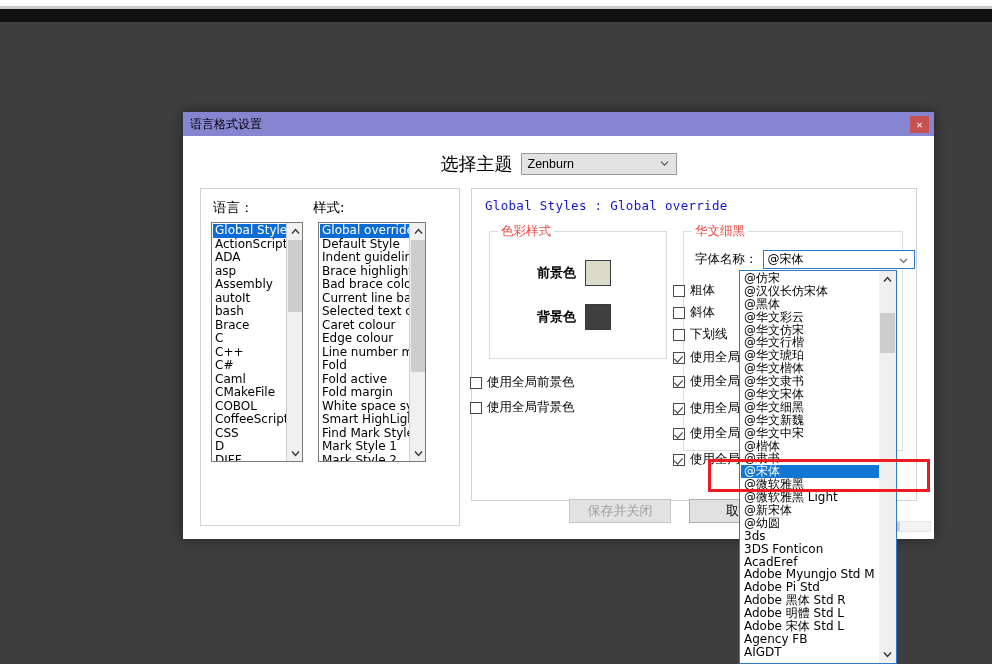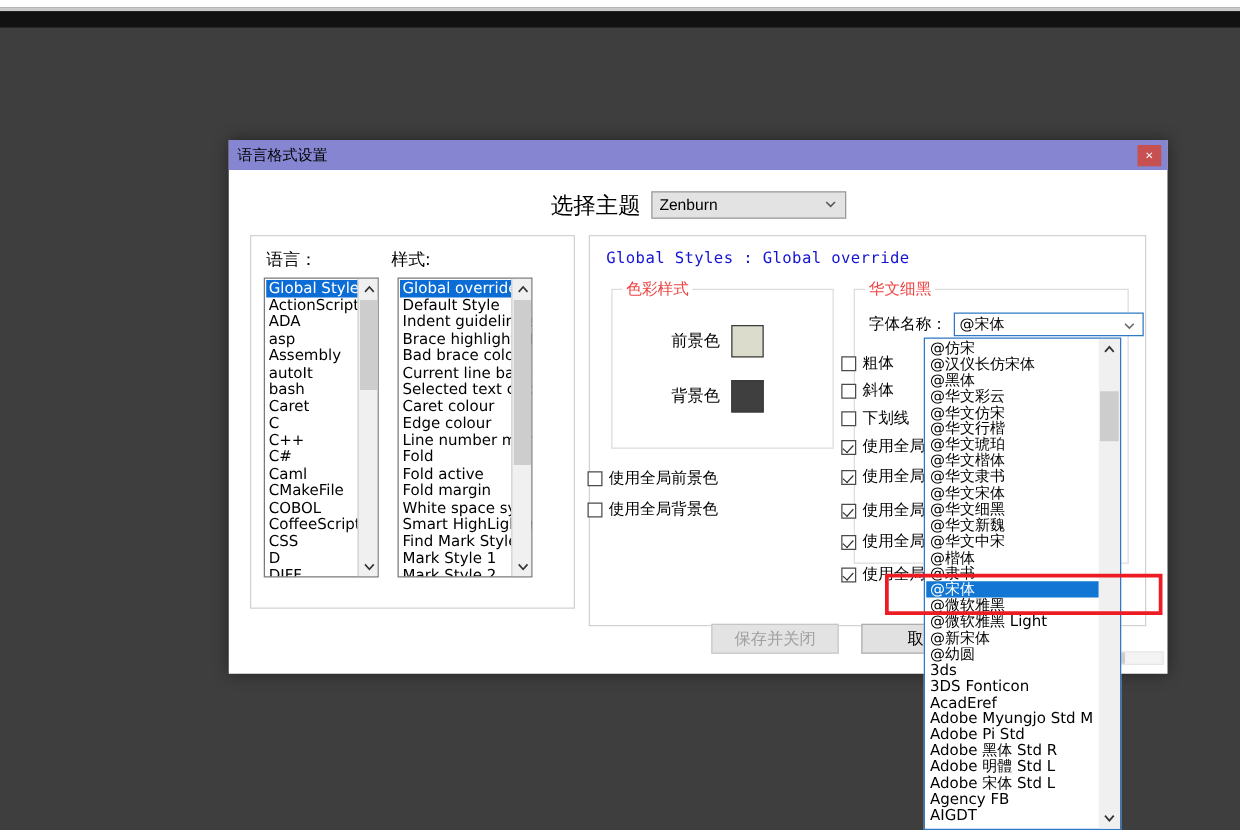--- a/index.html
+++ b/index.html
@@ -63,21 +63,21 @@
   #theme-select .val { font-size:12.5px; color:#000; margin-left:6px; }
   #theme-select .chev {
     position:absolute; right:7px; top:50%; transform:translateY(-60%);
     width:9px; height:9px;
   }
 
   
   .panel {
     position:absolute; border:1px solid #d2d2d2; background:#ffffff;
   }
-  #left-panel  { left:17px;  top:76px; width:260px; height:299px; }
+  #left-panel  { left:17px;  top:76px; width:260px; height:338px; }
   #right-panel { left:288px; top:76px; width:446px; height:313px; }
 
   .col-label {
     position:absolute; font-size:13.5px; color:#000;
     font-family:"DejaVu Sans","Liberation Sans",sans-serif;
   }
 
   
   .listbox {
     position:absolute; border:1px solid #7a7a7a; background:#ffffff;
@@ -124,20 +124,21 @@
   }
   #color-group { left:306px; top:119px; width:178px; height:128px; }
   #font-group  { left:500px; top:119px; width:220px; height:220px; }
 
   .swatch-row {
     position:absolute; display:flex; align-items:center;
   }
   .swatch-row .lbl {
     font-size:13px; color:#000; margin-right:9px;
     font-family:"DejaVu Sans","Liberation Sans",sans-serif;
+    font-weight:bold;
   }
   .swatch { width:26px; height:26px; border:1px solid #3a3a3a; }
 
   
   .cb-row { position:absolute; display:flex; align-items:center; }
   .cbox {
     width:12px; height:12px; border:1px solid #4a4a4a; background:#fff;
     margin-right:5px; position:relative; flex:none;
   }
   .cbox.checked::after {
@@ -253,21 +254,21 @@
 
       <div class="listbox" id="language-listbox" style="left:10px; top:33px; width:92px; height:240px;">
         <div class="items" id="lang-items" style="width:74px;">
             <div class="li sel">Global Styles</div>
             <div class="li">ActionScript</div>
             <div class="li">ADA</div>
             <div class="li">asp</div>
             <div class="li">Assembly</div>
             <div class="li">autoIt</div>
             <div class="li">bash</div>
-            <div class="li">Caret</div>
+            <div class="li">Brace</div>
             <div class="li">C</div>
             <div class="li">C++</div>
             <div class="li">C#</div>
             <div class="li">Caml</div>
             <div class="li">CMakeFile</div>
             <div class="li">COBOL</div>
             <div class="li">CoffeeScript</div>
             <div class="li">CSS</div>
             <div class="li">D</div>
             <div class="li">DIFF</div>

